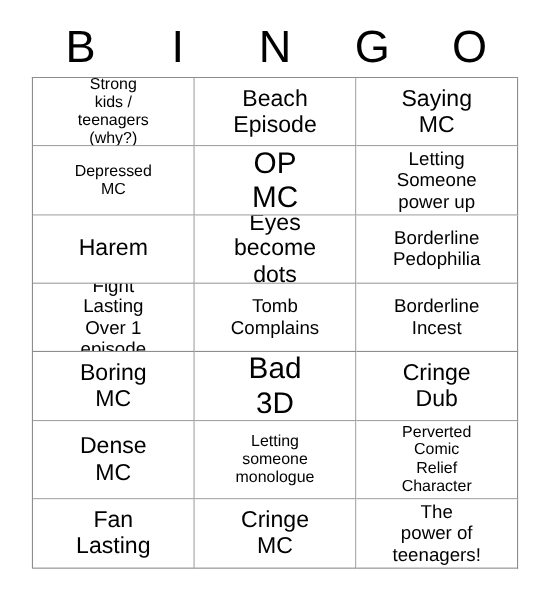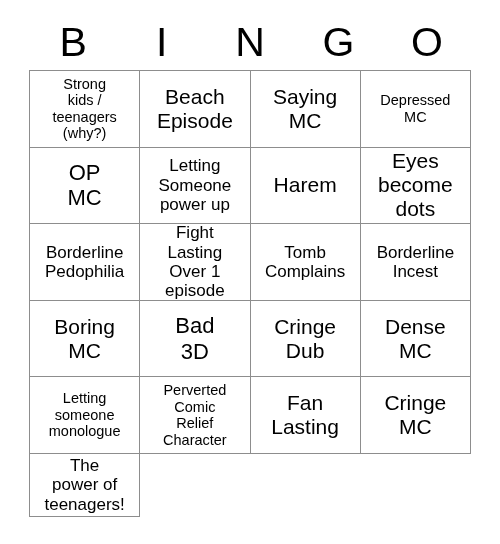--- a/index.html
+++ b/index.html
@@ -45,21 +45,21 @@
   }
 
   
   #grid {
     position: absolute;
     left: 29px;
     top: 70px;
     width: 442px;
     height: 447px;
     display: grid;
-    grid-template-columns: repeat(4, 1fr);
+    grid-template-columns: repeat(3, 1fr);
     grid-template-rows: repeat(5, 1fr);
     box-sizing: border-box;
     border-top: 1px solid #8d8d8d;
     border-left: 1px solid #8d8d8d;
     background: #ffffff;
   }
 
   .cell {
     box-sizing: border-box;
     border-right: 1px solid #8d8d8d;
@@ -76,21 +76,21 @@
     display: block;
     width: 100%;
     line-height: 1.14;
     font-weight: 400;
     word-wrap: break-word;
     white-space: pre-line;
   }
   .fs-s   { font-size: 14.5px; }
   .fs-m   { font-size: 17px; }
   .fs-l   { font-size: 21px; }
-  .fs-xl  { font-size: 22px; }
+  .fs-xl  { font-size: 27px; }
 </style>
 </head>
 <body>
 
 <div id="card">
 
   <div id="header-row">
     <div class="header-letter">B</div>
     <div class="header-letter">I</div>
     <div class="header-letter">N</div>

